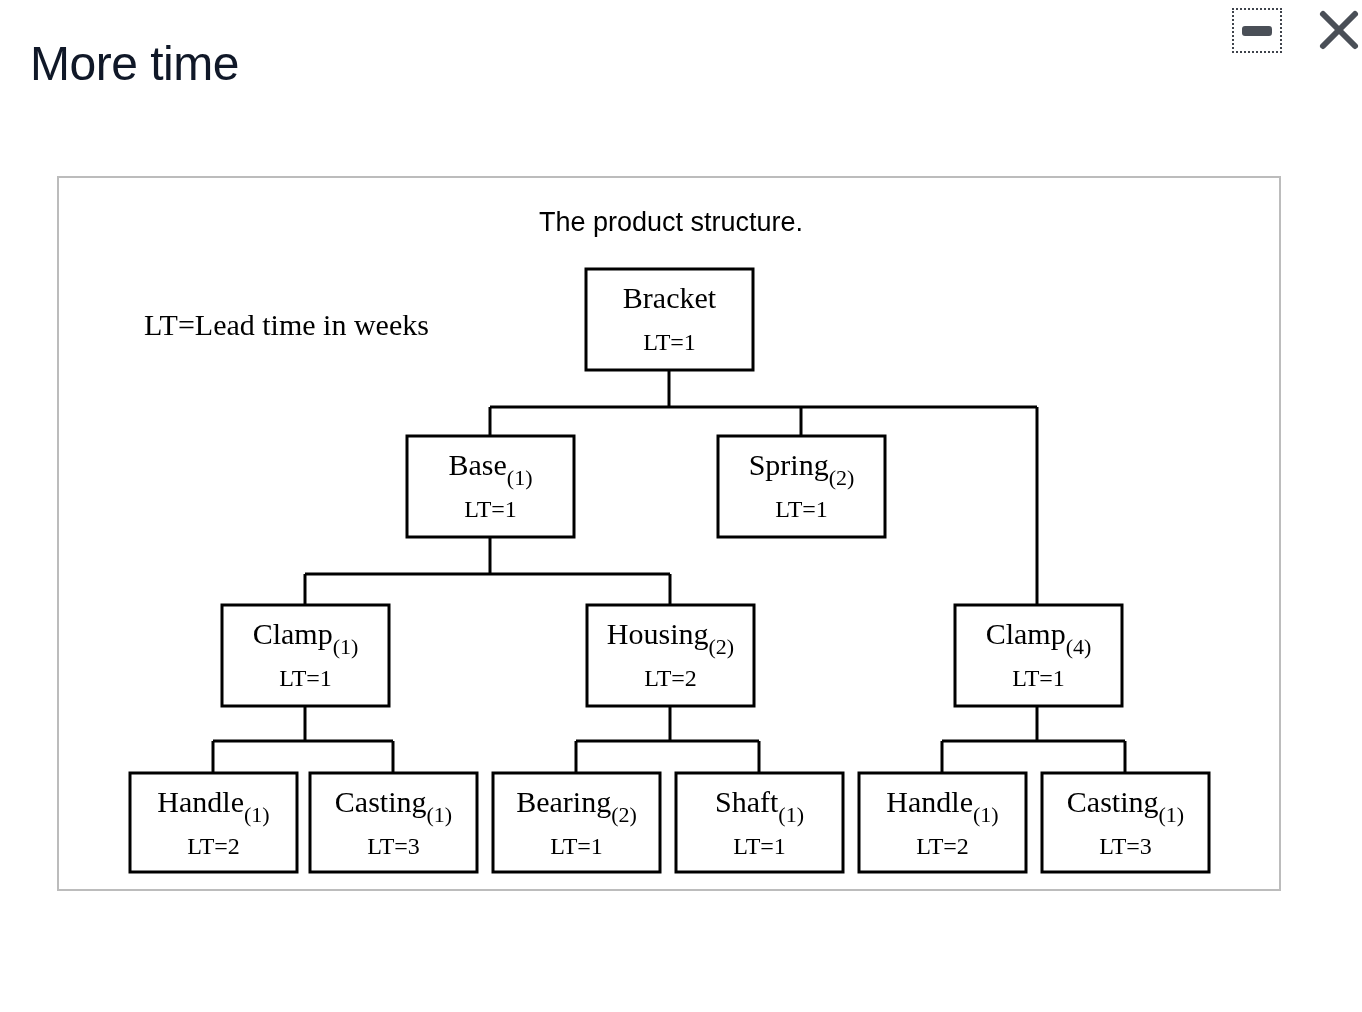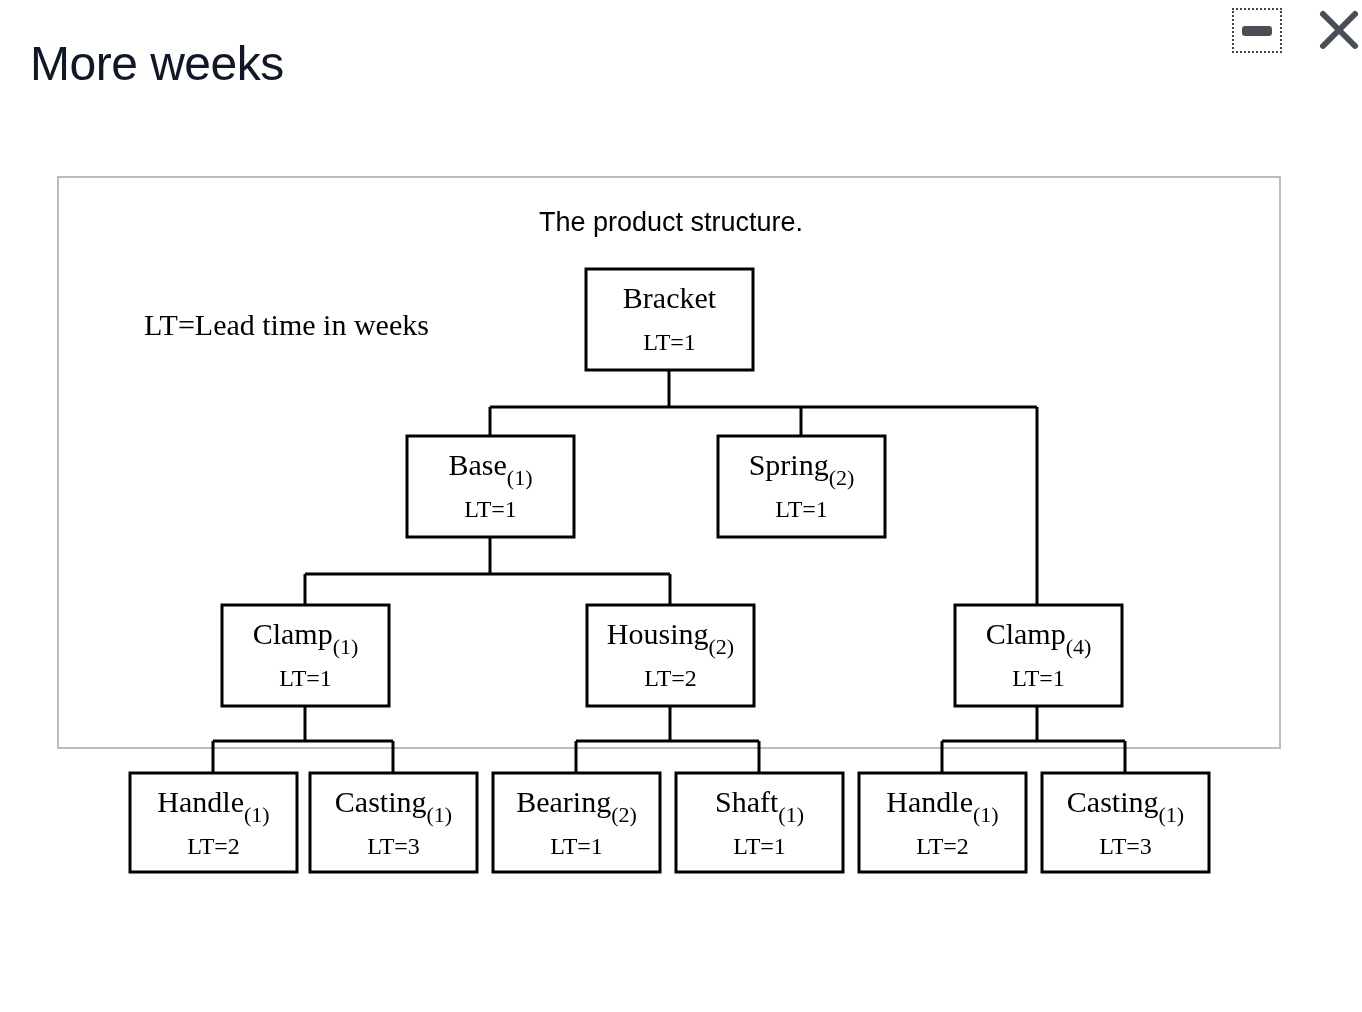--- a/index.html
+++ b/index.html
@@ -72,21 +72,21 @@
     color: #101828;
     white-space: nowrap;
   }
 
   
   #diagram-panel {
     position: absolute;
     left: 57px;
     top: 176px;
     width: 1224px;
-    height: 573px;
+    height: 715px;
     border: 2px solid #bcbcbc;
     box-sizing: border-box;
     background: #ffffff;
   }
   #diagram-svg {
     position: absolute;
     left: 0;
     top: 0;
     display: block;
   }
@@ -135,21 +135,21 @@
     <span class="bar"></span>
   </button>
   <button id="close-button" title="Close">
     <svg width="46" height="50" viewBox="0 0 46 50">
       <line x1="7" y1="9" x2="39" y2="41" stroke="#4a4f57" stroke-width="6" stroke-linecap="round"></line>
       <line x1="39" y1="9" x2="7" y2="41" stroke="#4a4f57" stroke-width="6" stroke-linecap="round"></line>
     </svg>
   </button>
 </div>
 
-<h1 id="page-title">More weeks</h1>
+<h1 id="page-title">More time</h1>
 
 <div id="diagram-panel">
   <svg id="diagram-svg" width="1220" height="711" viewBox="0 0 1220 711">
     <text id="diagram-caption" class="caption-text" text-anchor="middle" x="612" y="53">The product structure.</text>
     <text id="diagram-legend" class="legend-text" text-anchor="start" x="85" y="157">LT=Lead time in weeks</text>
     <g id="connector-layer">
         <path d="M 610 192 L 610 229" class="connector"></path>
         <path d="M 431 229 L 978 229" class="connector"></path>
         <path d="M 431 229 L 431 258" class="connector"></path>
         <path d="M 742 229 L 742 258" class="connector"></path>

